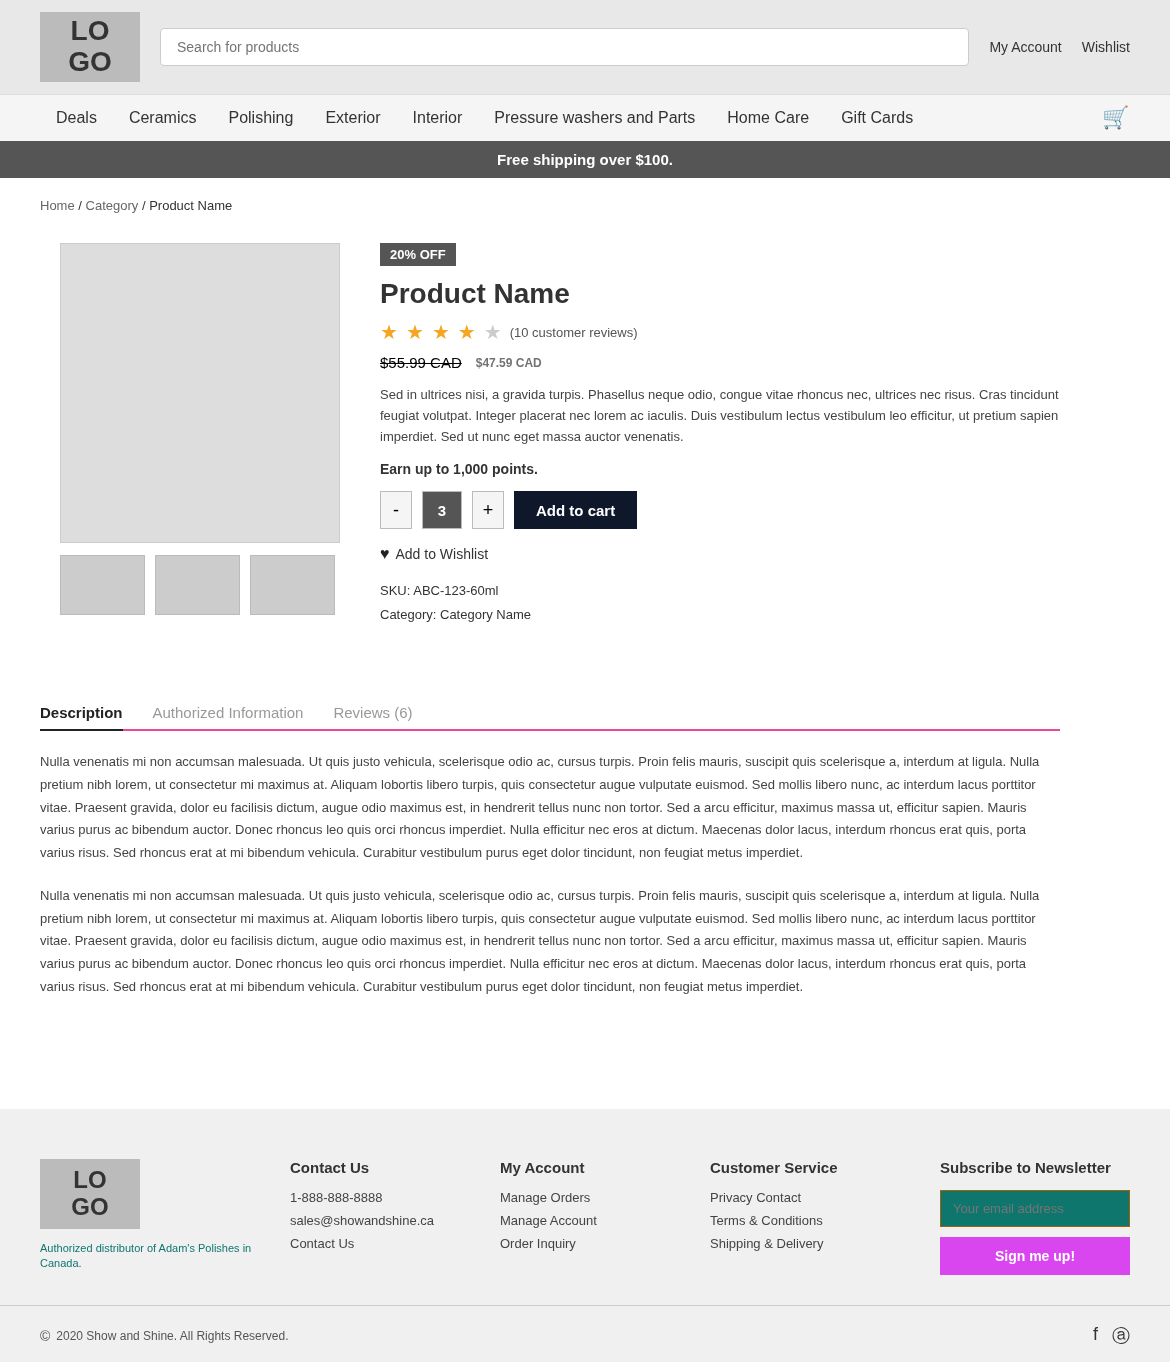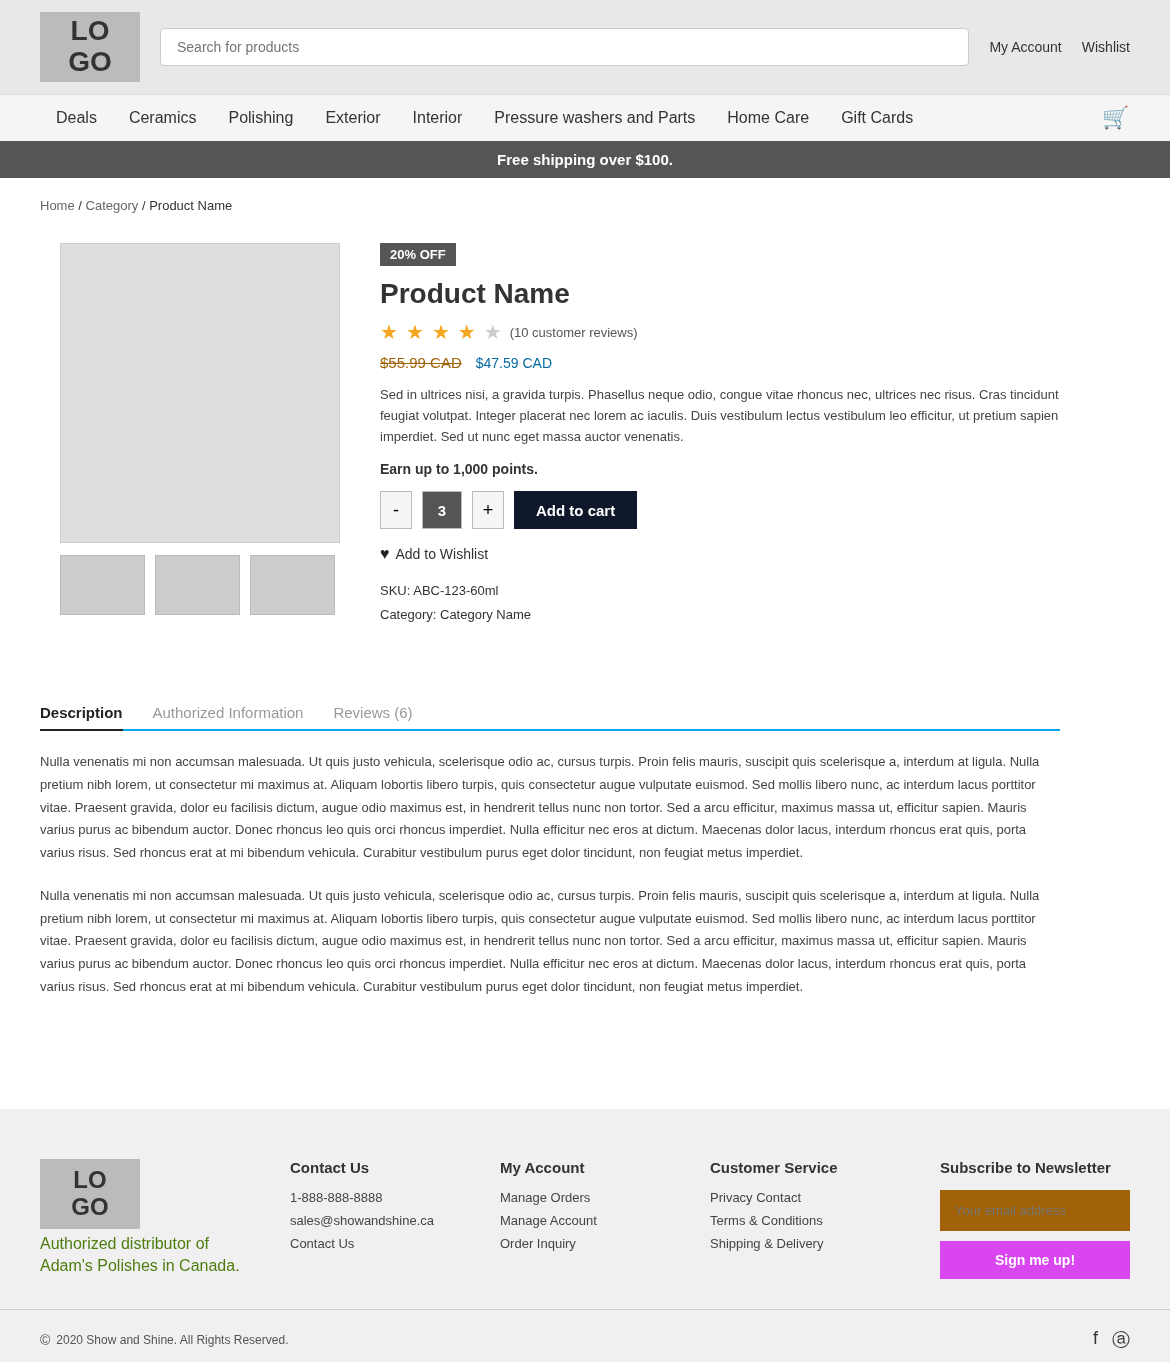--- a/index.html
+++ b/index.html
@@ -39,50 +39,50 @@
 
     
     .product-info { flex: 1; }
     .discount-badge { background: #555; color: #fff; padding: 4px 10px; font-size: 13px; font-weight: bold; display: inline-block; margin-bottom: 12px; }
     .product-name { font-size: 28px; font-weight: bold; margin-bottom: 10px; }
     .stars-row { display: flex; align-items: center; gap: 8px; margin-bottom: 10px; }
     .star { color: #f5a623; font-size: 20px; }
     .star.empty { color: #ccc; }
     .reviews-count { font-size: 13px; color: #555; }
     .price-row { display: flex; align-items: center; gap: 14px; margin-bottom: 14px; }
-    .original-price { text-decoration: line-through; color: #a16207; font-size: 15px; }
-    .sale-price { font-size: 14px; font-weight: normal; color: #0369a1; }
+    .original-price { text-decoration: line-through; color: #000000; font-size: 15px; }
+    .sale-price { font-size: 12px; font-weight: bold; color: #737373; }
     .description-short { font-size: 13px; color: #444; line-height: 1.6; margin-bottom: 14px; }
     .earn-points { font-size: 14px; font-weight: bold; margin-bottom: 14px; }
     .qty-cart-row { display: flex; align-items: center; gap: 10px; margin-bottom: 16px; }
     .qty-btn { width: 32px; height: 38px; border: 1px solid #bbb; background: #f5f5f5; font-size: 18px; cursor: pointer; display: flex; align-items: center; justify-content: center; }
     .qty-input { width: 40px; height: 38px; text-align: center; border: 1px solid #bbb; font-size: 15px; background: #555; color: #fff; font-weight: bold; }
     .add-to-cart-btn { background: #0f172a; color: #fff; border: none; padding: 10px 22px; font-size: 15px; font-weight: bold; cursor: pointer; height: 38px; }
     .wishlist-row { display: flex; align-items: center; gap: 6px; font-size: 14px; margin-bottom: 16px; cursor: pointer; }
     .heart-icon { color: #222; font-size: 16px; }
     .product-meta { font-size: 13px; color: #444; line-height: 1.8; }
     .product-meta span { color: #333; }
 
     
     .tabs-section { padding: 30px 40px; max-width: 1100px; }
-    .tabs-bar { display: flex; gap: 30px; border-bottom: 2px solid #0ea5e9; margin-bottom: 20px; }
+    .tabs-bar { display: flex; gap: 30px; border-bottom: 2px solid #ec4899; margin-bottom: 20px; }
     .tab-item { padding: 8px 0; font-size: 15px; cursor: pointer; color: #999; border-bottom: 2px solid transparent; margin-bottom: -2px; }
     .tab-item.active { color: #222; font-weight: bold; border-bottom: 2px solid #222; }
     .tab-content { font-size: 13px; color: #444; line-height: 1.75; }
     .tab-content p { margin-bottom: 20px; }
 
     
     .footer-main { background: #f0f0f0; padding: 50px 40px 30px; margin-top: 60px; }
     .footer-grid { display: grid; grid-template-columns: 220px 180px 180px 200px 1fr; gap: 30px; }
     .footer-logo-box { background: #bbb; width: 100px; height: 70px; display: flex; align-items: center; justify-content: center; }
     .footer-logo-text { font-size: 24px; font-weight: bold; text-align: center; line-height: 1.1; }
-    .footer-tagline { font-size: 16px; color: #4d7c0f; margin-top: 4px; line-height: 1.4; }
+    .footer-tagline { font-size: 11px; color: #0f766e; margin-top: 12px; line-height: 1.4; }
     .footer-col-title { font-size: 15px; font-weight: bold; margin-bottom: 14px; }
     .footer-link { display: block; font-size: 13px; color: #444; margin-bottom: 8px; cursor: pointer; text-decoration: none; }
-    .newsletter-input { width: 100%; padding: 10px 12px; border: 3px solid #a16207; font-size: 13px; margin-bottom: 10px; background: #a16207; }
+    .newsletter-input { width: 100%; padding: 10px 12px; border: 1px solid #a16207; font-size: 13px; margin-bottom: 10px; background: #0f766e; }
     .newsletter-btn { width: 100%; padding: 11px; background: #d946ef; color: #fff; border: none; font-size: 14px; font-weight: bold; cursor: pointer; }
     .footer-bottom { border-top: 1px solid #ccc; padding: 18px 40px; display: flex; align-items: center; justify-content: space-between; background: #f0f0f0; }
     .footer-copyright { font-size: 12px; color: #555; display: flex; align-items: center; gap: 6px; }
     .copyright-icon { font-size: 14px; }
     .social-icons { display: flex; gap: 14px; }
     .social-icon { font-size: 18px; cursor: pointer; color: #333; }
   </style>
 </head>
 <body>
 

